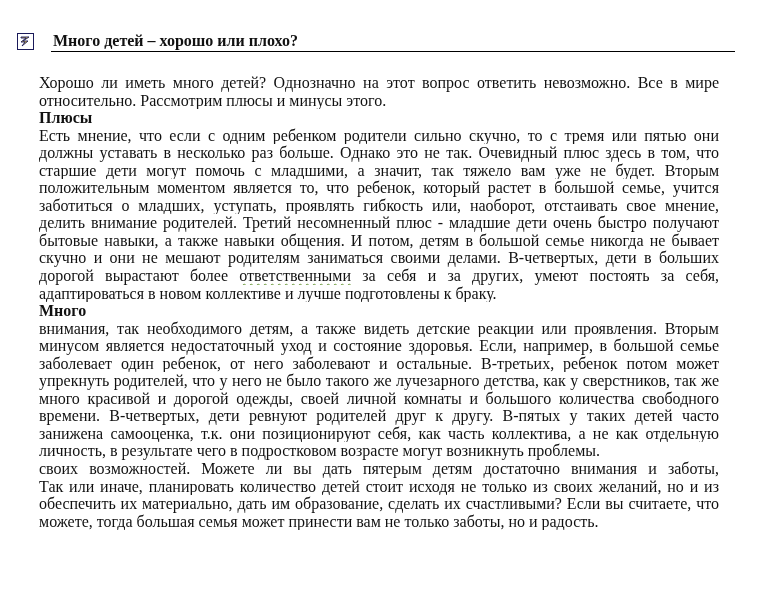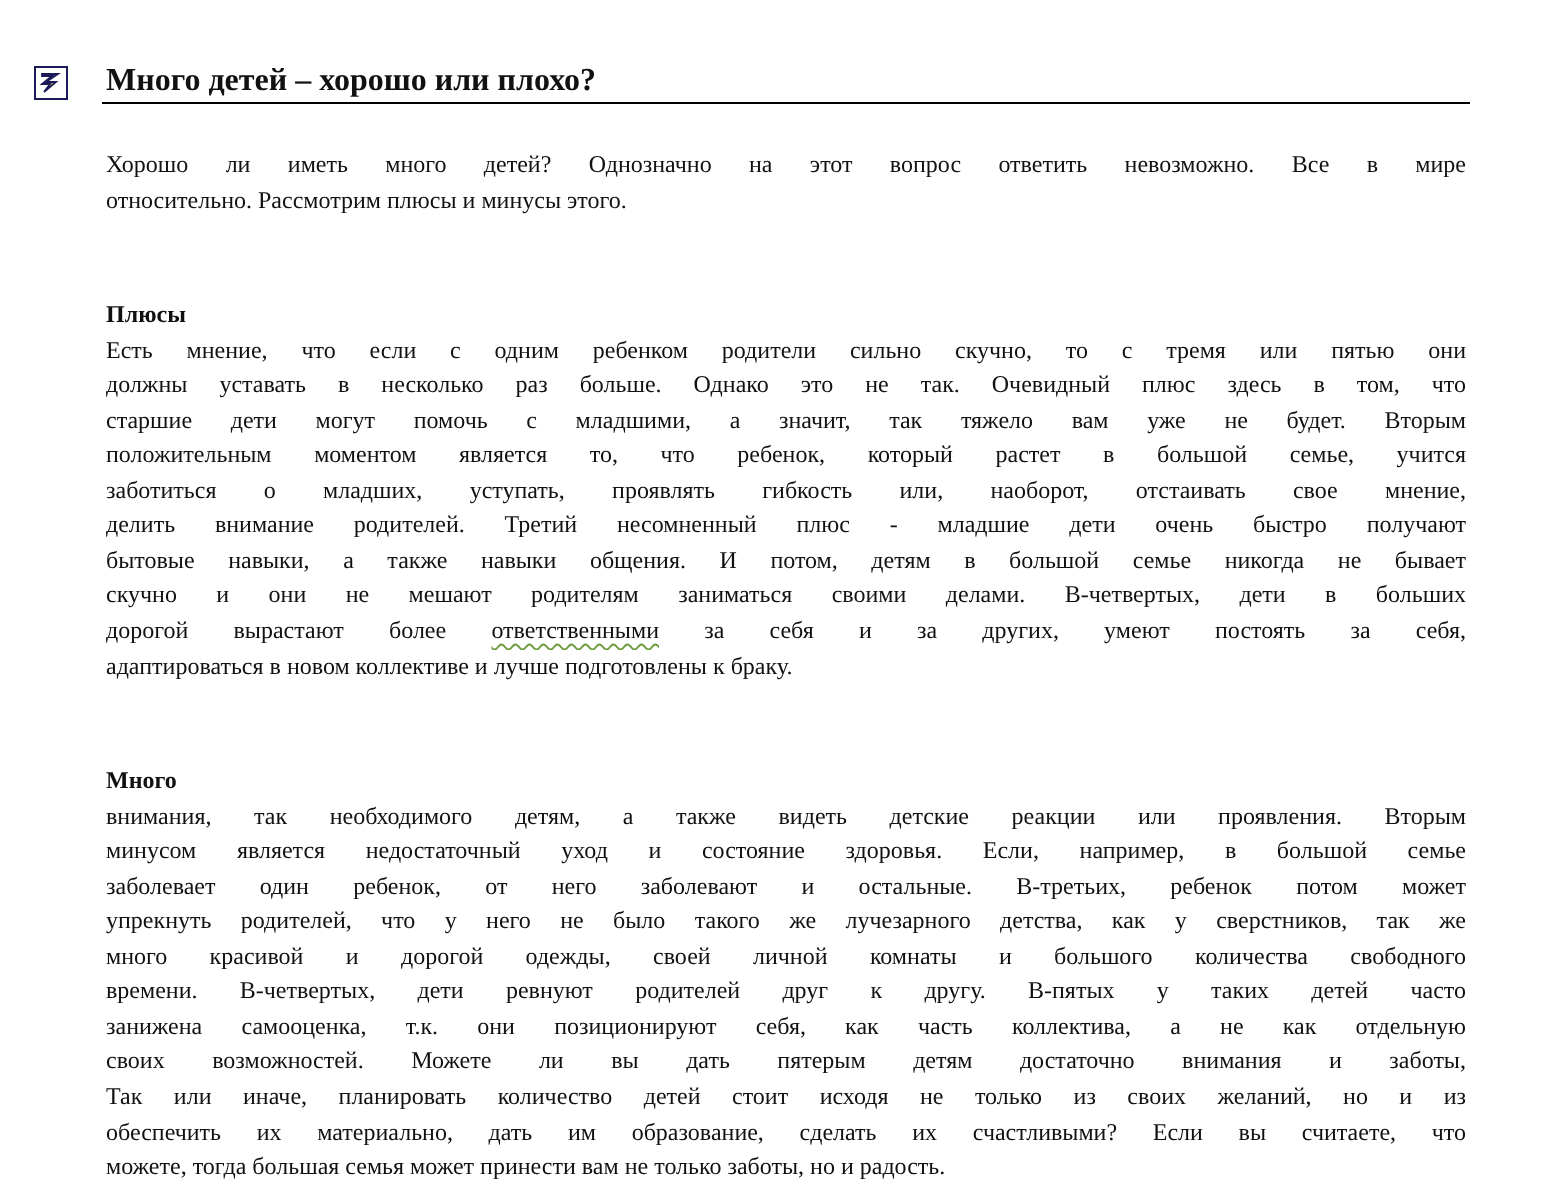--- a/index.html
+++ b/index.html
@@ -4,24 +4,24 @@
   <style>
     html, body { margin: 0; padding: 0; background: #ffffff; }
     body { width: 783px; height: 598px; position: relative; overflow: hidden;
            font-family: "Liberation Serif", "DejaVu Serif", serif; color: #111; }
     .icon { position: absolute; left: 17px; top: 33px; width: 17px; height: 17px;
             border: 1px solid #1a1a5a; box-sizing: border-box; background: #fff; }
     .icon svg { display: block; }
     .title { position: absolute; left: 53px; top: 32px; font-size: 16px; font-weight: bold;
              white-space: nowrap; }
     .rule { position: absolute; left: 51px; top: 51px; width: 684px; height: 1px; background: #000; }
-    .doc { position: absolute; left: 53px; top: 74px; width: 680px; font-size: 12px; line-height: 17.55px; }
+    .doc { position: absolute; left: 39px; top: 74px; width: 680px; font-size: 16px; line-height: 17.55px; }
     .line { display: block; white-space: nowrap; height: 17.55px; text-align: justify; text-align-last: justify; white-space: normal; overflow: hidden; }
     .line.last { text-align-last: left; }
-    .heading { font-weight: bold; text-align-last: left; margin-top: 40px; }
+    .heading { font-weight: bold; text-align-last: left; }
     .squiggle { text-decoration: underline wavy #6a9a3a; text-decoration-thickness: 1px; text-underline-offset: 2px; }
   </style>
 </head>
 <body>
 
 <div class="icon">
   <svg width="15" height="15" viewBox="0 0 15 15">
     <path d="M3 3 H11 L5 7 H10 L4 12 L7 8 H3 L8 4 H3 Z" fill="#f2d24a" stroke="#1a1a5a" stroke-width="0.9"></path>
   </svg>
 </div>
@@ -48,20 +48,21 @@
   </div>
   <span class="line heading">Много</span>
   <div>
     <span class="line">внимания, так необходимого детям, а также видеть детские реакции или проявления. Вторым</span>
     <span class="line">минусом является недостаточный уход и состояние здоровья. Если, например, в большой семье</span>
     <span class="line">заболевает один ребенок, от него заболевают и остальные. В-третьих, ребенок потом может</span>
     <span class="line">упрекнуть родителей, что у него не было такого же лучезарного детства, как у сверстников, так же</span>
     <span class="line">много красивой и дорогой одежды, своей личной комнаты и большого количества свободного</span>
     <span class="line">времени. В-четвертых, дети ревнуют родителей друг к другу. В-пятых у таких детей часто</span>
     <span class="line">занижена самооценка, т.к. они позиционируют себя, как часть коллектива, а не как отдельную</span>
+    <span class="line last">личность, в результате чего в подростковом возрасте могут возникнуть проблемы.</span>
   </div>
   <div>
     <span class="line">своих возможностей. Можете ли вы дать пятерым детям достаточно внимания и заботы,</span>
     <span class="line">Так или иначе, планировать количество детей стоит исходя не только из своих желаний, но и из</span>
     <span class="line">обеспечить их материально, дать им образование, сделать их счастливыми? Если вы считаете, что</span>
     <span class="line last">можете, тогда большая семья может принести вам не только заботы, но и радость.</span>
   </div>
 </div>
 
 </body></html>

